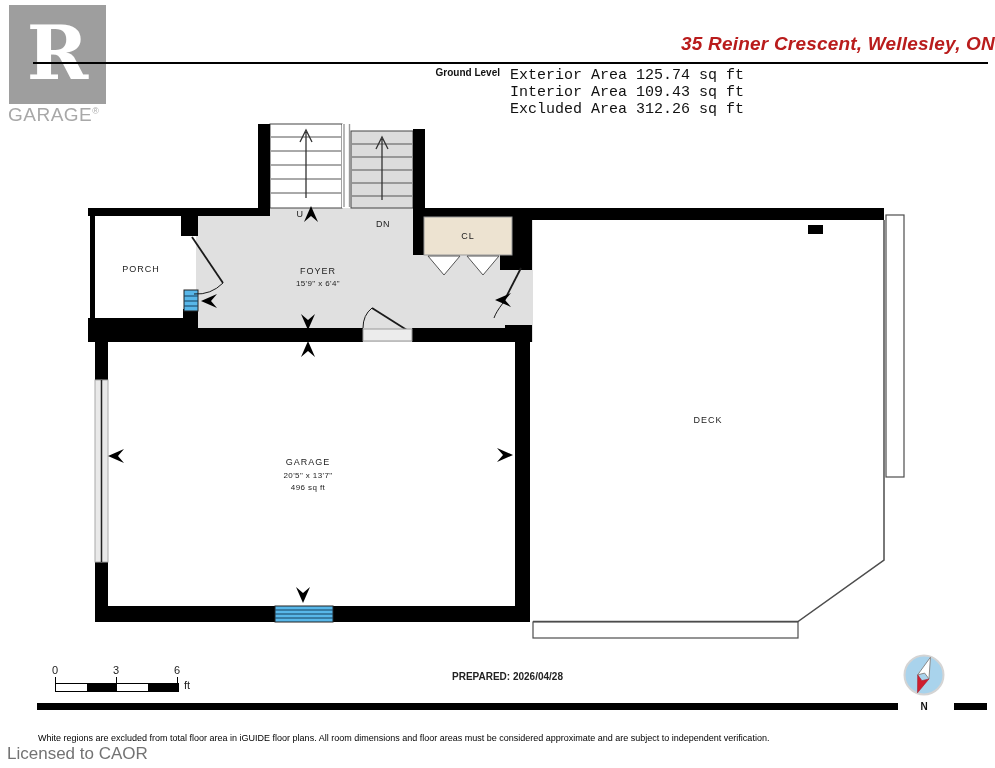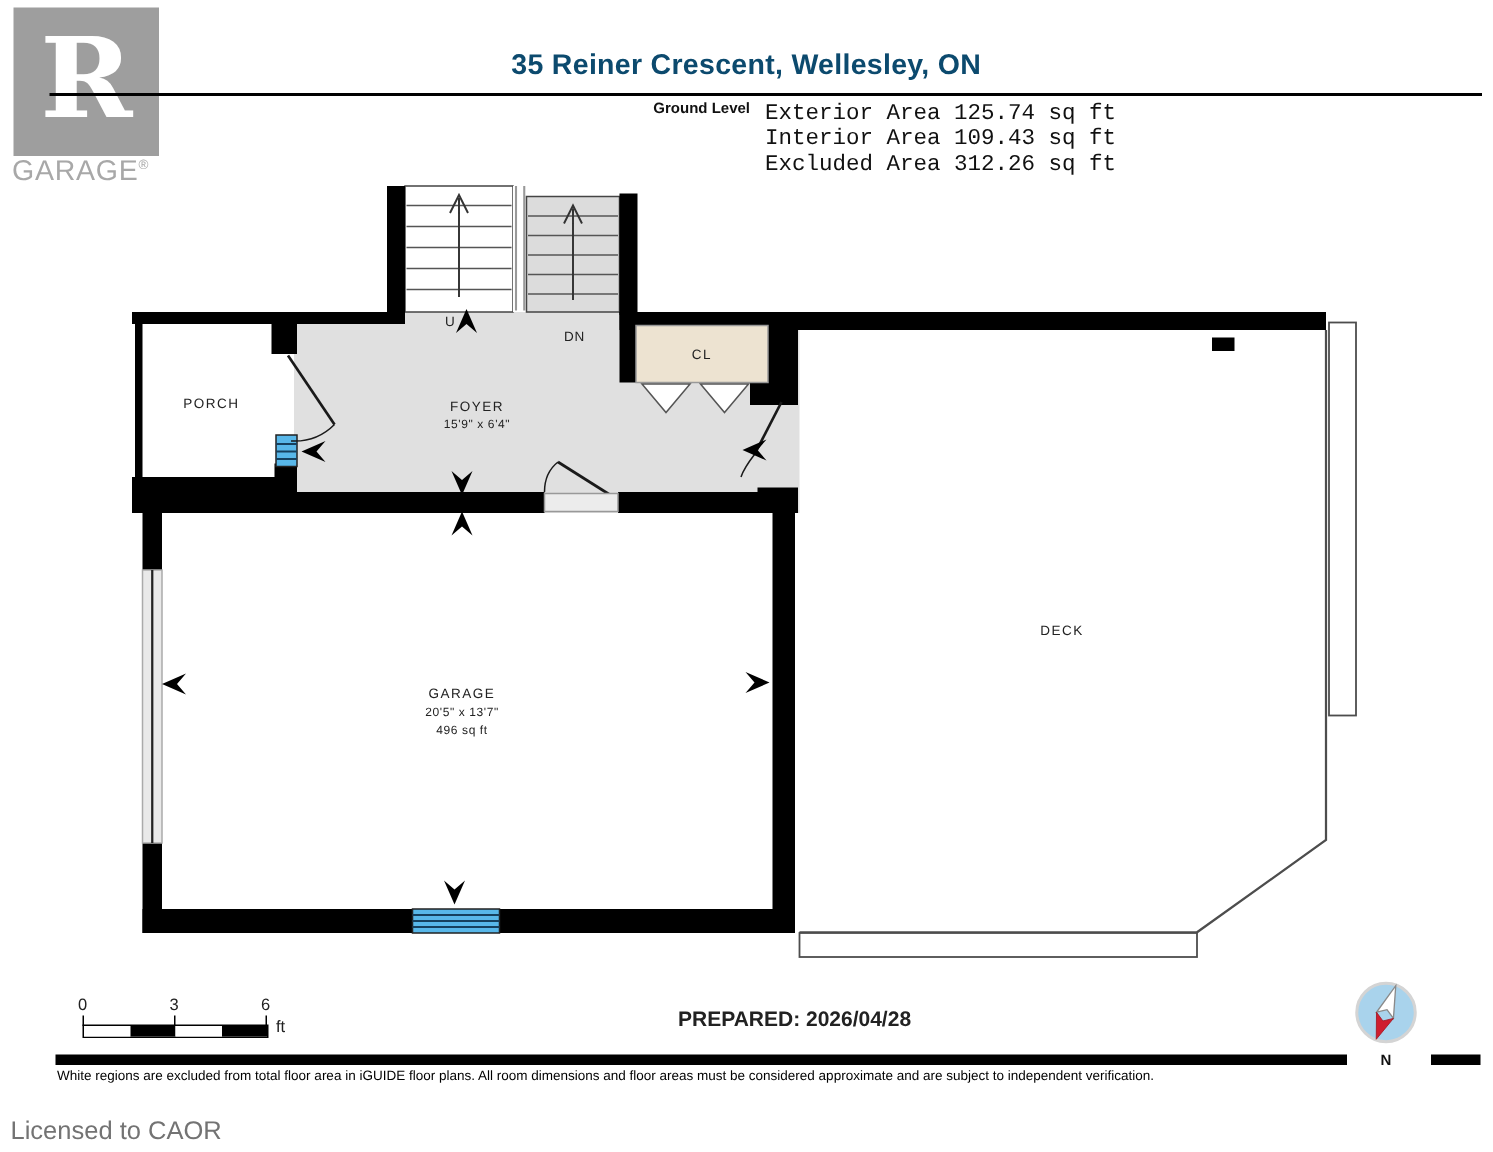--- a/index.html
+++ b/index.html
@@ -1,36 +1,36 @@
 <!DOCTYPE html>
 <html><head>
 <meta charset="utf-8">
 <style>
   html,body{margin:0;padding:0;background:#fff;}
   .page{position:relative;width:995px;height:768px;background:#fff;overflow:hidden;
         font-family:"Liberation Sans",sans-serif;}
   .lbl{position:absolute;transform:translate(-50%,-50%);font-size:9px;letter-spacing:1px;
        color:#222;white-space:nowrap;text-align:center;}
   .lbl-dim{font-size:8px;letter-spacing:.4px;color:#222;}
-  .title{position:absolute;left:0;right:0;top:33px;text-align:center;font-size:19px;
-         font-weight:bold;color:#0c4a6e;letter-spacing:.2px;}
+  .title{position:absolute;left:0;right:0;top:33px;text-align:right;font-size:19px;
+         font-weight:bold;color:#b91c1c;letter-spacing:.2px;font-style:italic;}
   .level{position:absolute;left:400px;top:67px;width:100px;text-align:right;
          font-size:10px;font-weight:bold;color:#111;}
   .area-line{position:absolute;left:510px;font-size:15px;color:#111;font-family:Liberation Mono, monospace;}
   .hline{position:absolute;left:33px;top:62px;width:955px;height:2px;background:#000;}
   .logo-square{position:absolute;left:9px;top:5px;width:97px;height:99px;background:#9e9e9e;}
   .logo-r{position:absolute;left:0;top:8px;width:97px;text-align:center;color:#fff;
           font-family:"DejaVu Serif",serif;font-weight:bold;font-size:74px;line-height:80px;}
   .logo-word{position:absolute;left:8px;top:104px;font-size:19px;color:#a8a8a8;letter-spacing:.5px;}
   .logo-word sup{font-size:9px;}
   .plan-svg{position:absolute;left:0;top:0;}
   .footer-bar{position:absolute;left:37px;top:703px;width:950px;height:7px;background:#000;}
-  .disclaimer{position:absolute;left:38px;top:712px;font-size:9px;color:#000;white-space:nowrap;text-align:right;}
+  .disclaimer{position:absolute;left:38px;top:733px;font-size:9px;color:#000;white-space:nowrap;text-align:right;}
   .license{position:absolute;left:7px;top:744px;font-size:17px;color:#737373;}
-  .prepared{position:absolute;left:452px;top:671px;font-size:14px;font-weight:bold;color:#222;}
+  .prepared{position:absolute;left:452px;top:671px;font-size:10px;font-weight:bold;color:#222;}
   .scalebar{position:absolute;left:50px;top:664px;width:170px;height:30px;}
   .tick-lbl{position:absolute;top:0;font-size:11px;color:#222;transform:translateX(-50%);}
   .tick{position:absolute;top:13px;width:1px;height:7px;background:#000;}
   .bar-frame{position:absolute;left:5px;top:19px;width:122px;height:7px;border:1px solid #000;}
   .bar-seg{position:absolute;top:0;height:7px;}
   .ft-lbl{position:absolute;left:134px;top:15px;font-size:11px;color:#222;}
   .compass-wrap{position:absolute;left:898px;top:648px;width:56px;height:66px;}
 </style>
 </head>
 <body>

